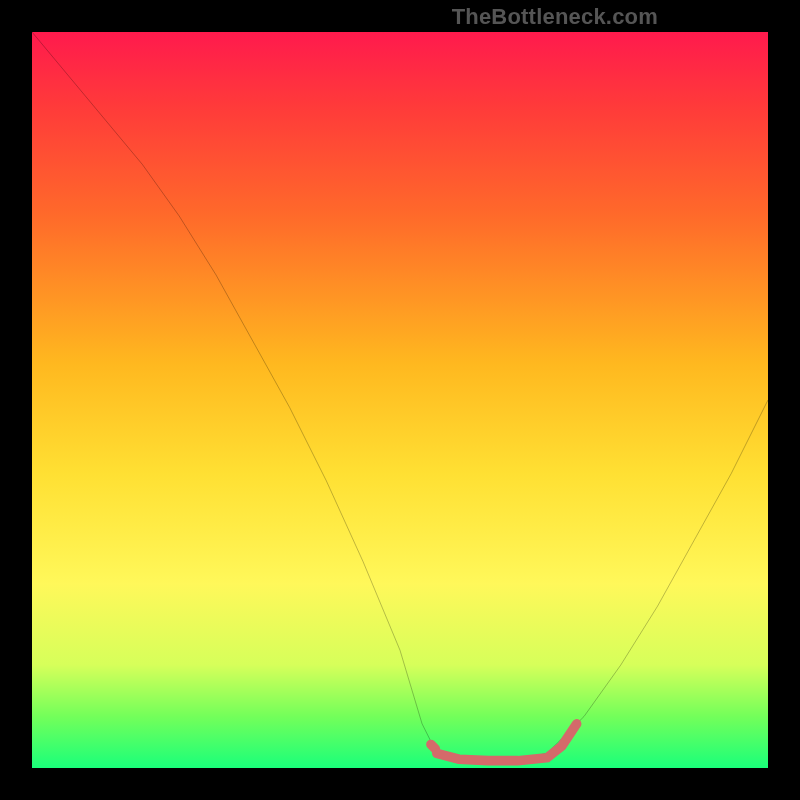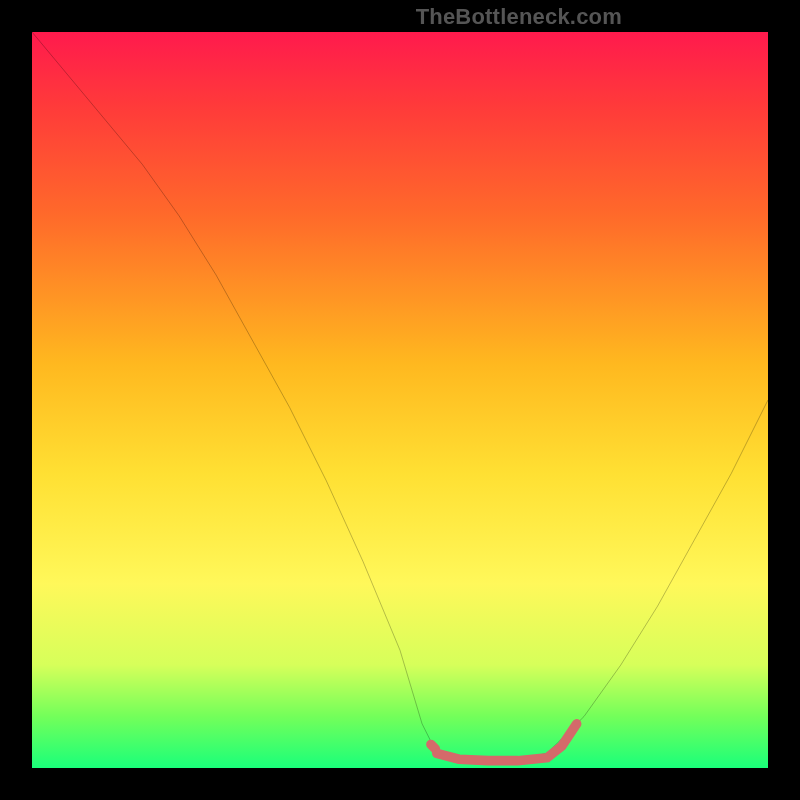--- a/index.html
+++ b/index.html
@@ -9,20 +9,21 @@
     height: 800px;
     background: #000;
     font-family: Arial, Helvetica, sans-serif;
     overflow: hidden;
   }
   .frame {
     position: relative;
     width: 640px;
     height: 800px;
     background: #000;
+    padding-left: 36px;
   }
   .watermark {
     position: absolute;
     top: 4px;
     right: 18px;
     color: #555;
     font-size: 22px;
     font-weight: 600;
     letter-spacing: 0.2px;
   }

